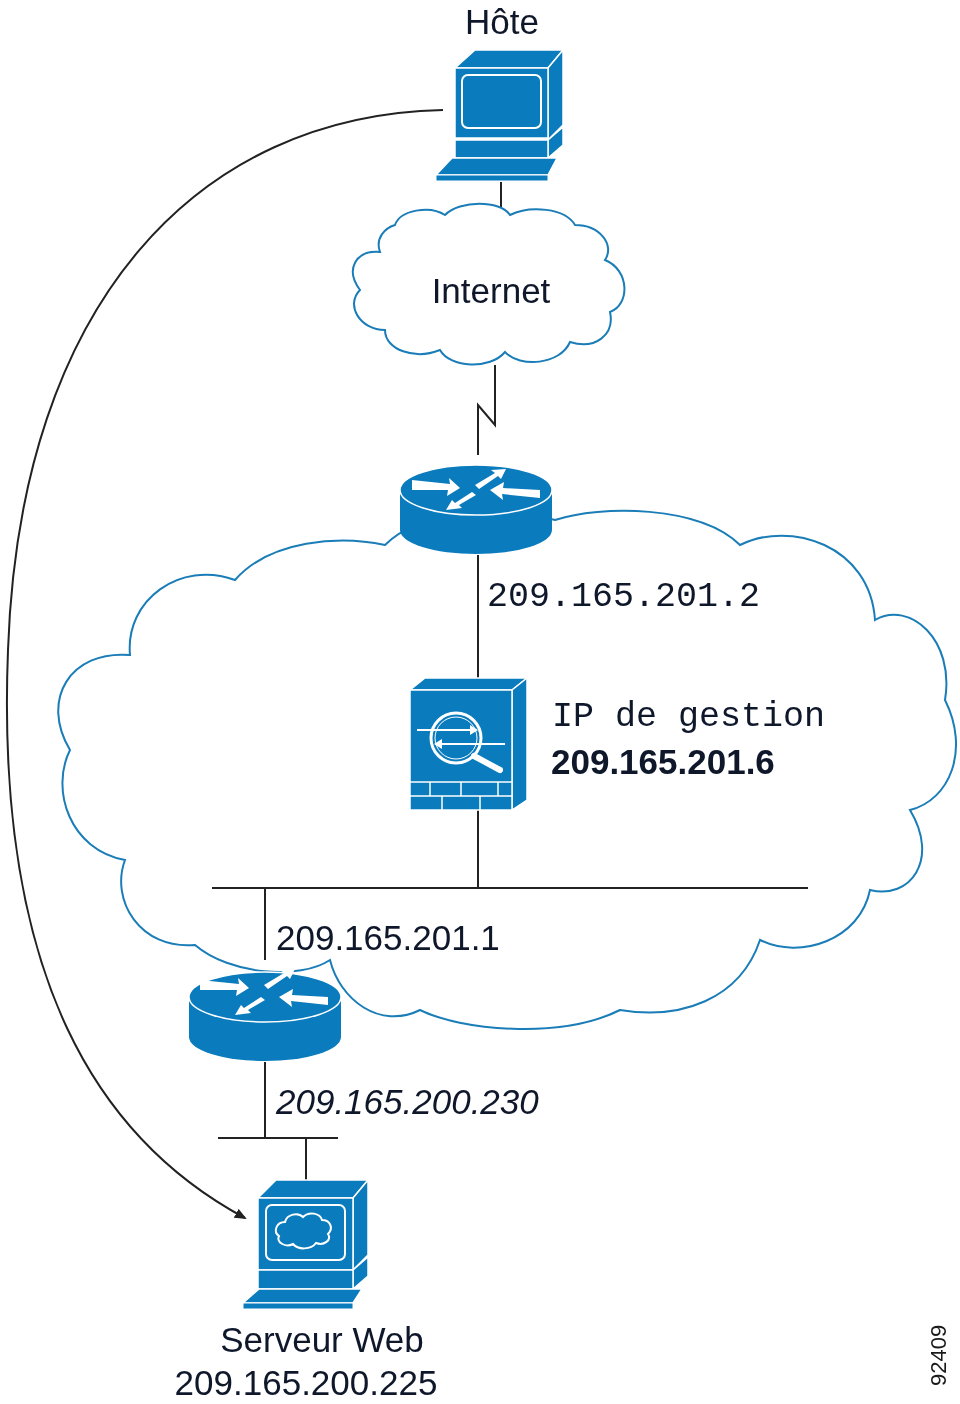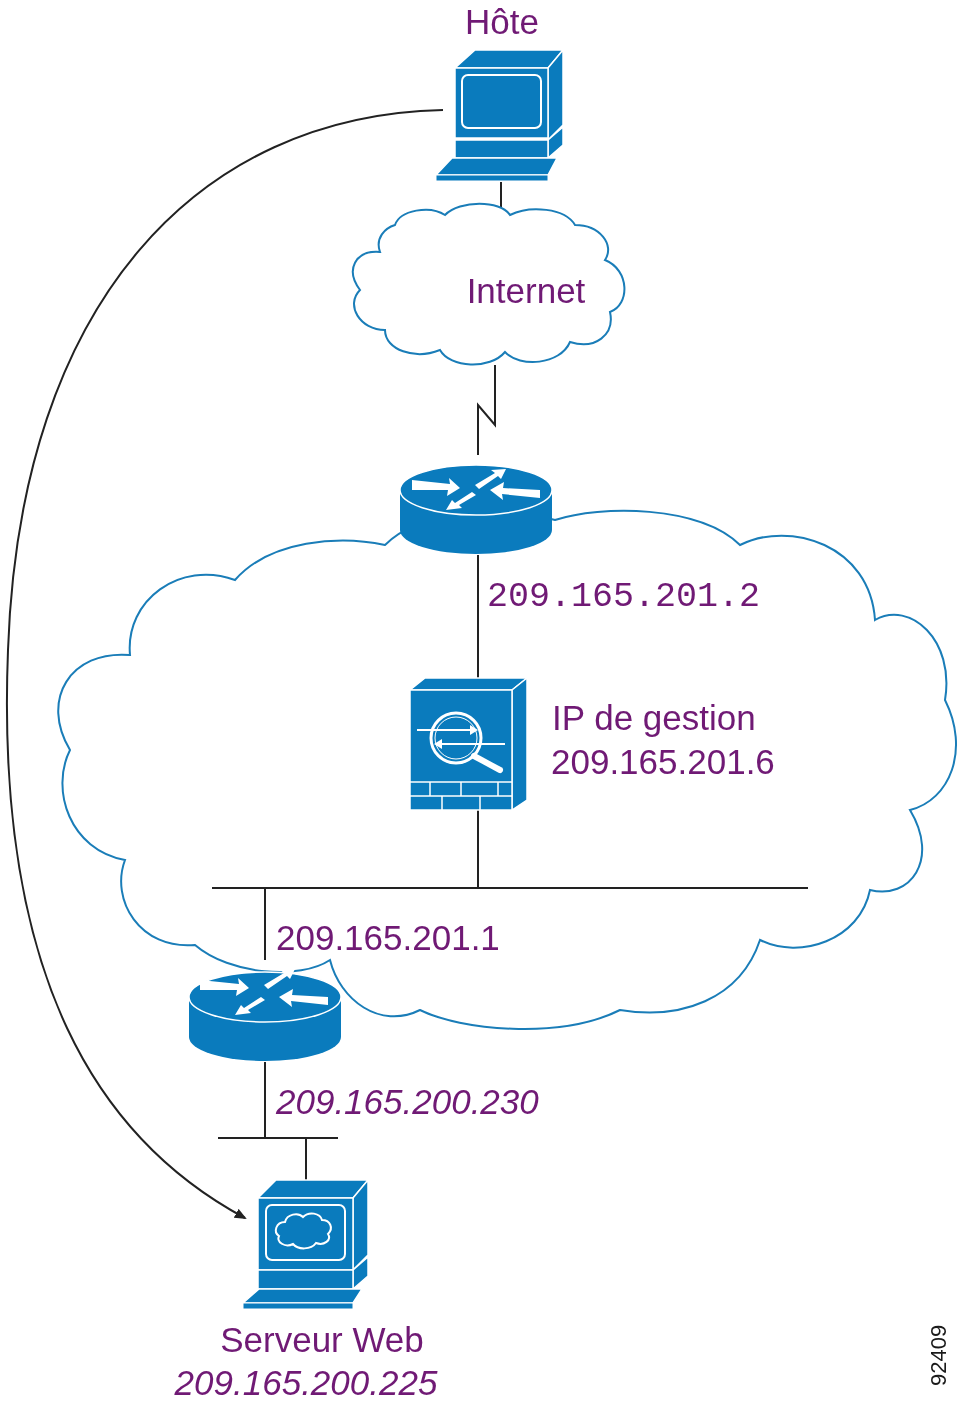--- a/index.html
+++ b/index.html
@@ -1,18 +1,18 @@
 <!DOCTYPE html>
 <html><head>
 <meta charset="utf-8">
 <style>
   html, body { margin: 0; padding: 0; background: #ffffff; }
   body { width: 960px; height: 1404px; position: relative; overflow: hidden; }
   svg { position: absolute; left: 0; top: 0; }
-  .lbl { position: absolute; font-family: "Liberation Sans", sans-serif; color: #701a75; font-size: 35px; line-height: 1; white-space: nowrap; }
+  .lbl { position: absolute; font-family: "Liberation Sans", sans-serif; color: #0f172a; font-size: 35px; line-height: 1; white-space: nowrap; }
   .center { transform: translateX(-50%); text-align: center; }
   .figno { position: absolute; font-family: "Liberation Sans", sans-serif; font-size: 22px; color: #1a1a1a; transform: rotate(-90deg); transform-origin: left top; }
 </style>
 </head>
 <body>
 
 <svg width="960" height="1404" viewBox="0 0 960 1404">
   <defs>
     <marker id="arrowhead" markerWidth="12" markerHeight="10" refX="10" refY="5" orient="auto" markerUnits="userSpaceOnUse" viewBox="0 0 12 10">
       <path d="M0,0 L12,5 L0,10 Z" fill="#222"></path>
@@ -96,21 +96,21 @@
     <rect x="266" y="1205" width="79" height="55" rx="6" fill="#0a7bbd" stroke="#fff" stroke-width="2"></rect>
     <path d="M285,1222 C287,1214 298,1212 303,1217 C309,1211 320,1213 322,1220 C330,1220 334,1228 328,1234 C332,1240 324,1246 316,1243 C311,1250 298,1250 293,1244 C285,1248 276,1242 279,1236 C273,1232 276,1222 285,1222 Z" fill="none" stroke="#fff" stroke-width="2"></path>
     <polygon points="353,1270 368,1257 368,1276 353,1289" fill="#0a7bbd" stroke="#fff" stroke-width="1.5"></polygon>
     <rect x="258" y="1270" width="95" height="19" fill="#0a7bbd" stroke="#fff" stroke-width="1.5"></rect>
     <polygon points="243,1303 259,1289 362,1289 353,1303" fill="#0a7bbd" stroke="#fff" stroke-width="1.5"></polygon>
     <rect x="243" y="1303" width="110" height="6" fill="#0a7bbd" stroke="#fff" stroke-width="1"></rect>
   </g>
 </svg>
 
 <div class="lbl center" style="left:502px; top:4px;">Hôte</div>
-<div class="lbl center" style="left:526px; top:273px;">Internet</div>
+<div class="lbl center" style="left:491px; top:273px;">Internet</div>
 <div class="lbl" style="left:487px; top:580px;font-family:Liberation Mono, monospace;">209.165.201.2</div>
-<div class="lbl" style="left:552px; top:700px;">IP de gestion</div>
-<div class="lbl" style="left:551px; top:744px;">209.165.201.6</div>
+<div class="lbl" style="left:552px; top:700px;font-family:Liberation Mono, monospace;">IP de gestion</div>
+<div class="lbl" style="left:551px; top:744px;font-weight:bold;">209.165.201.6</div>
 <div class="lbl" style="left:276px; top:920px;">209.165.201.1</div>
 <div class="lbl" style="left:276px; top:1084px;font-style:italic;">209.165.200.230</div>
 <div class="lbl center" style="left:322px; top:1322px;">Serveur Web</div>
-<div class="lbl center" style="left:306px; top:1365px;font-style:italic;">209.165.200.225</div>
+<div class="lbl center" style="left:306px; top:1365px;">209.165.200.225</div>
 <div class="figno" style="left:926px; top:1386px;">92409</div>
 
 </body></html>

